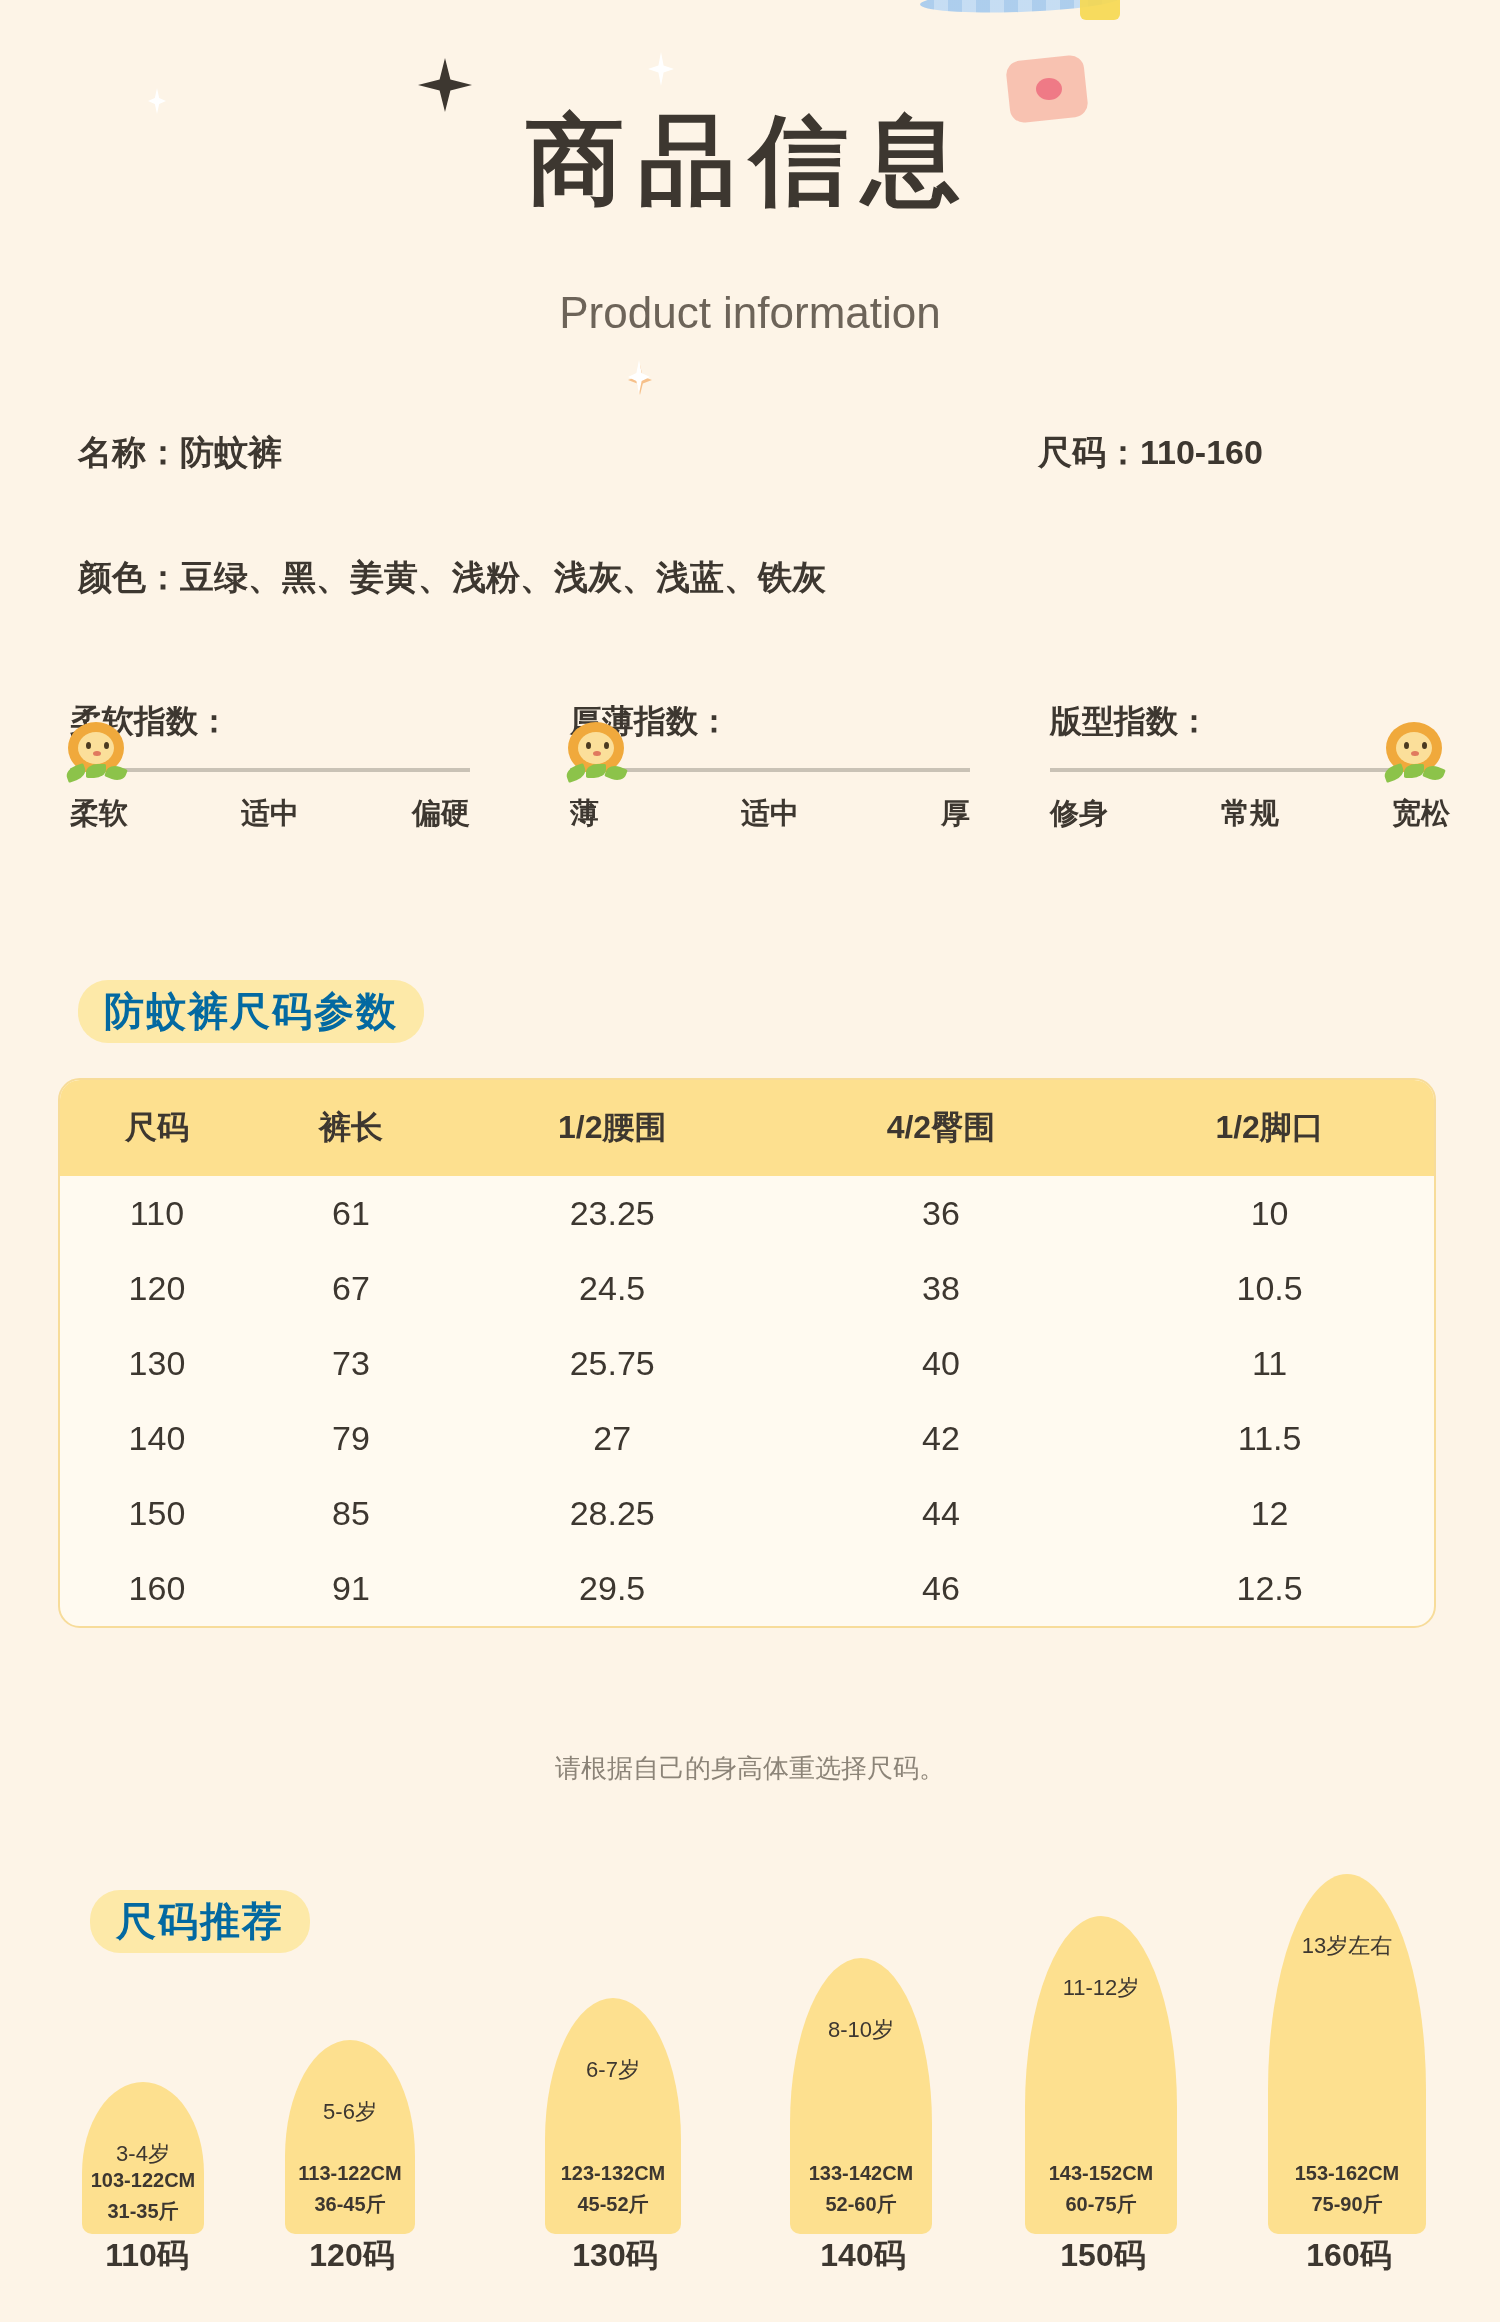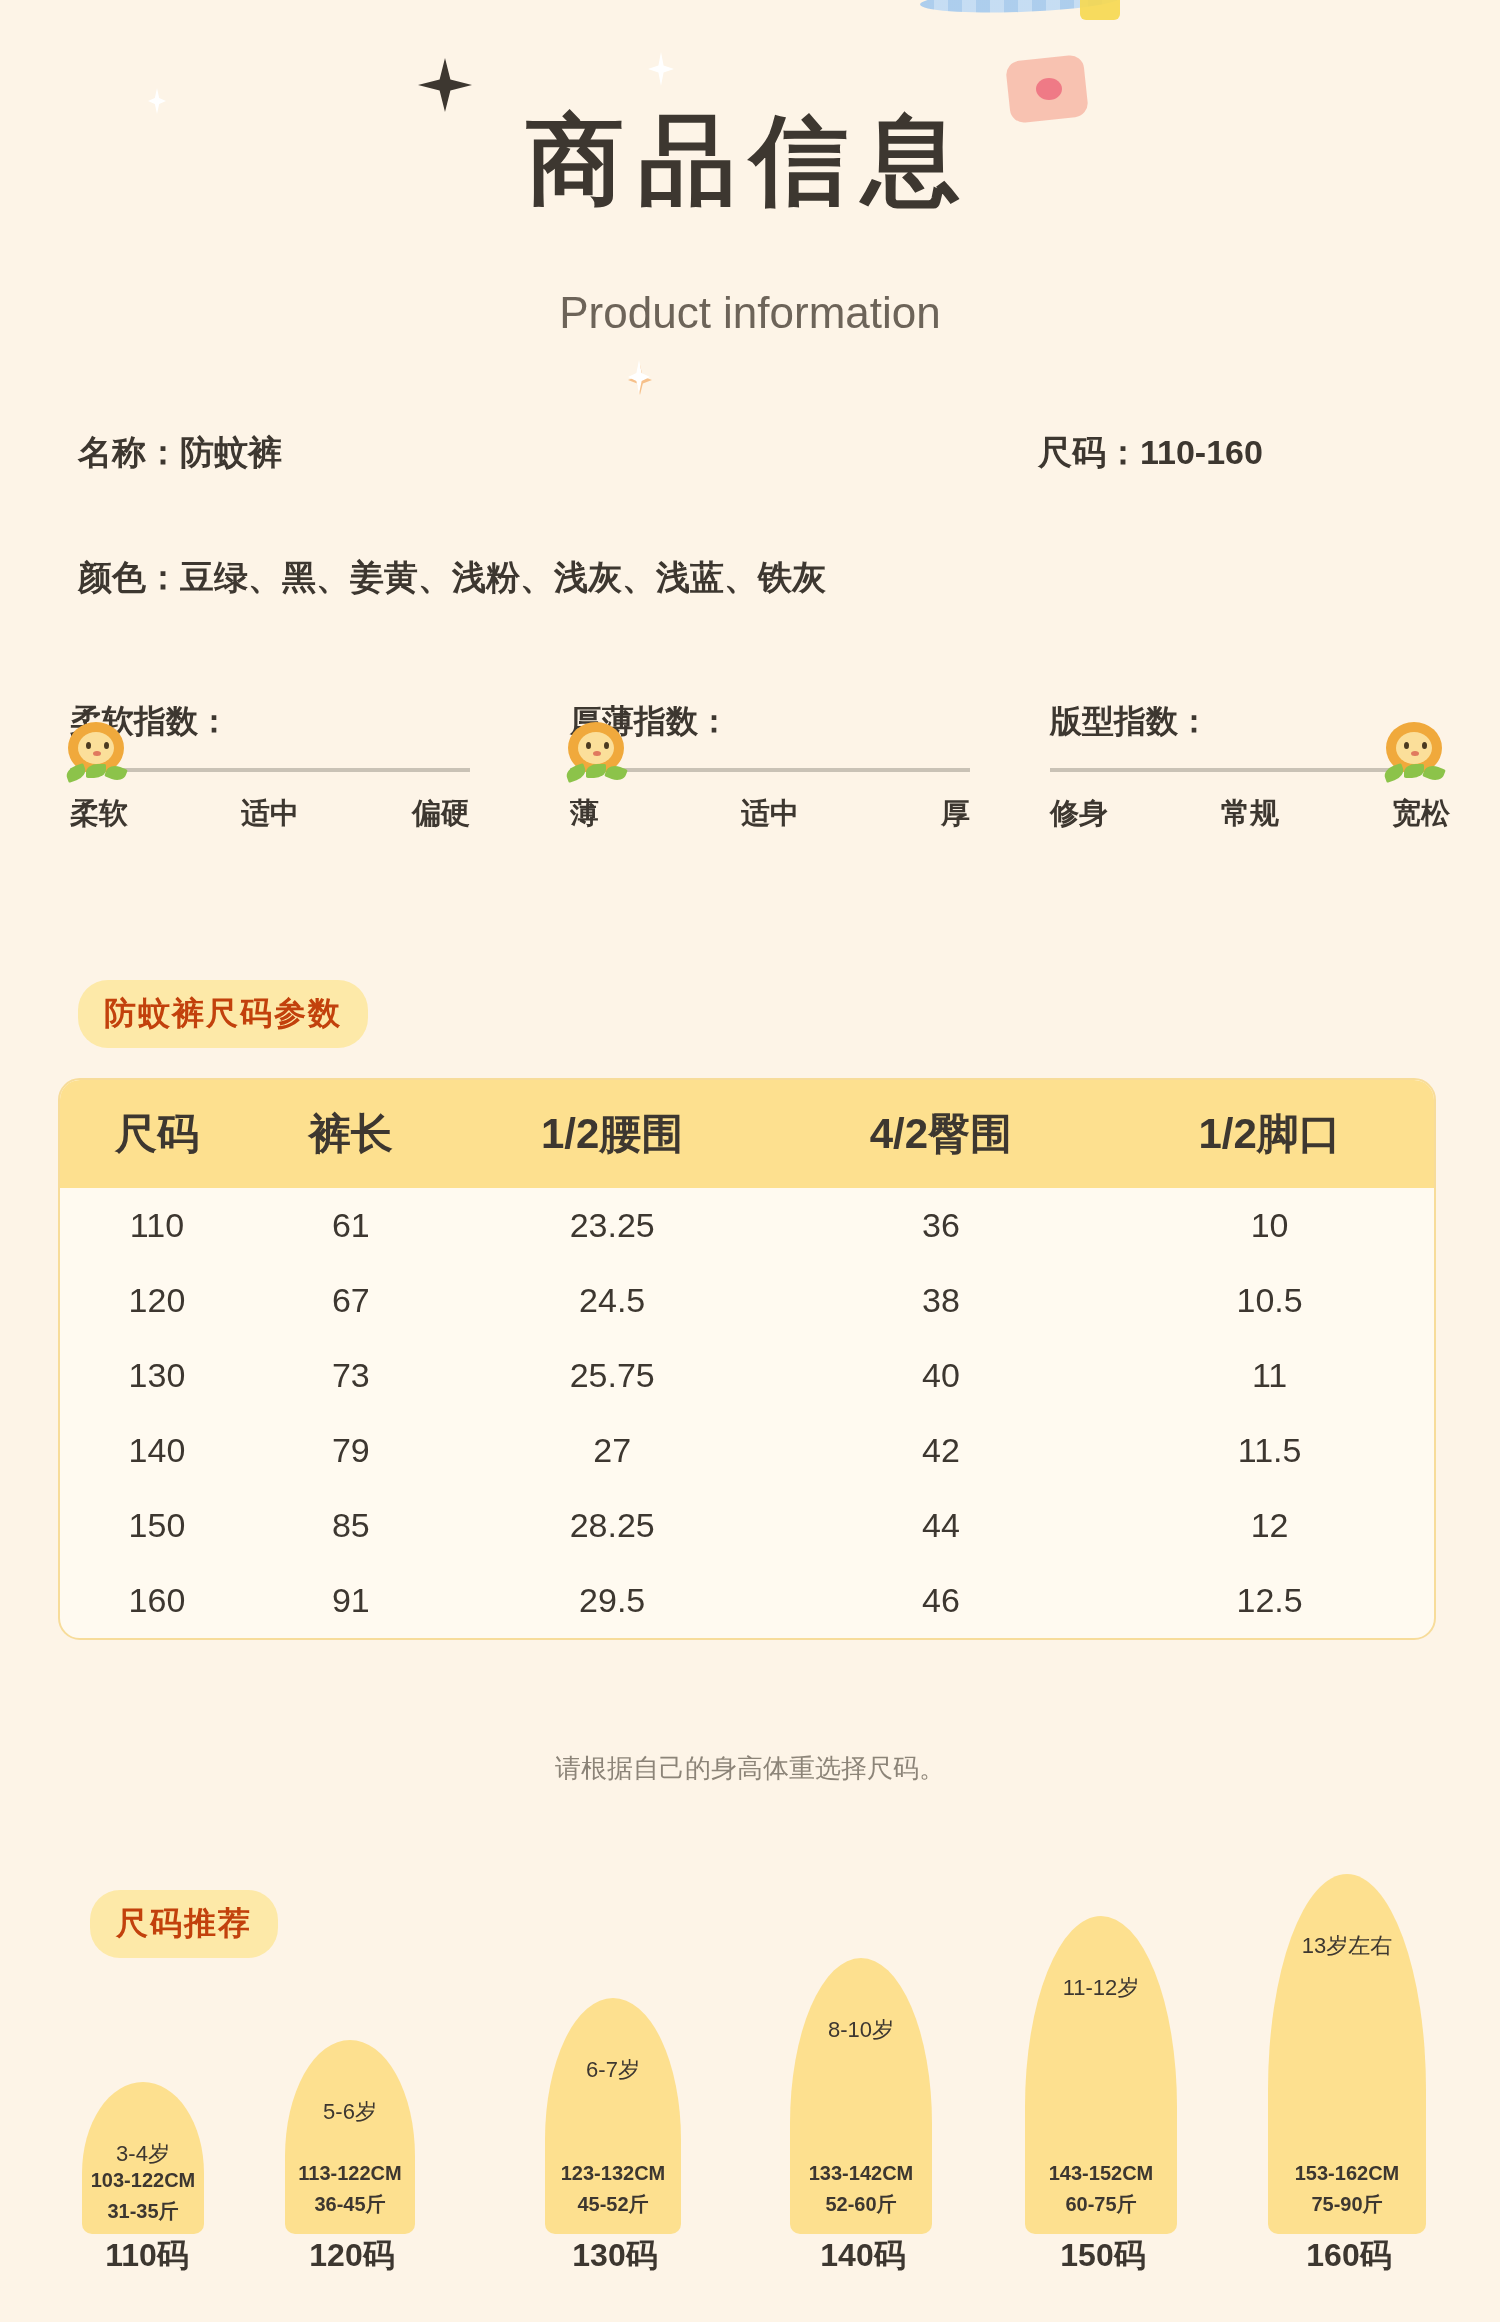--- a/index.html
+++ b/index.html
@@ -109,35 +109,35 @@
   .lion .leaf i { position:absolute; width:20px; height:14px; background:#8cc34a; border-radius:60% 10% 60% 10%; }
   .lion .leaf i:nth-child(1){ left:0; top:4px; transform:rotate(-20deg);}
   .lion .leaf i:nth-child(2){ left:20px; top:2px;}
   .lion .leaf i:nth-child(3){ left:40px; top:4px; transform:rotate(20deg);}
   .lion.at-left { left: -6px; }
   .lion.at-right { left: 332px; }
 
   
   .pill {
     position: absolute; background: #fde9a8; border-radius: 30px;
-    font-size: 32px; font-weight: 700; color: #c2410c;
-    padding: 12px 26px; letter-spacing: 2px;
+    font-size: 40px; font-weight: 700; color: #0369a1;
+    padding: 4px 26px; letter-spacing: 2px;
   }
   .pill-table { left: 78px; top: 980px; }
   .pill-rec { left: 90px; top: 1890px; }
 
   
   .table-wrap {
     position: absolute; left: 58px; top: 1078px; width: 1378px;
     background: #fffaf0; border: 2px solid #f7dc9a; border-radius: 22px;
     overflow: hidden;
   }
   table { width: 100%; border-collapse: collapse; }
   thead th {
-    background: #fde08f; font-size: 42px; font-weight: 700; padding: 26px 0;
+    background: #fde08f; font-size: 32px; font-weight: 700; padding: 26px 0;
     color: #3d3730;
   }
   tbody td {
     text-align: center; font-size: 34px; padding: 18px 0; color: #3d3730;
   }
   .note {
     position: absolute; left: 0; top: 1748px; width: 1500px; text-align: center;
     font-size: 26px; color: #8c8478; line-height: 1.55;
   }
 

